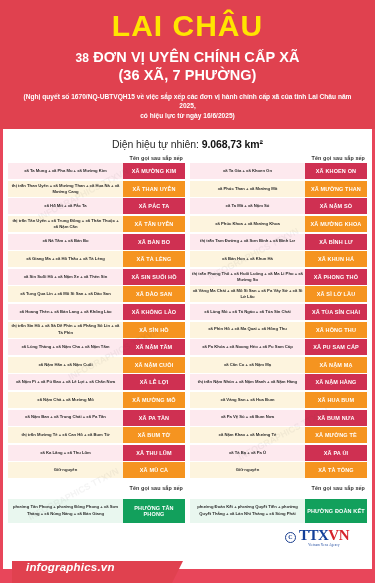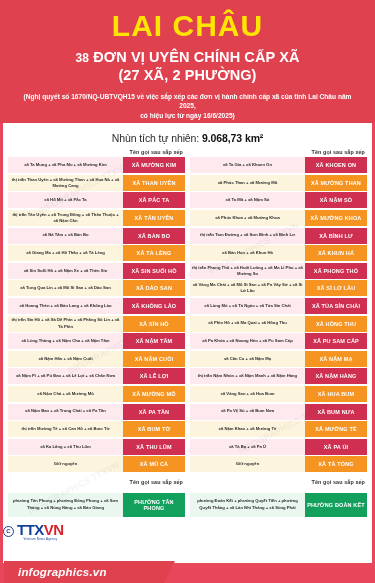--- a/index.html
+++ b/index.html
@@ -10,21 +10,21 @@
     -webkit-font-smoothing:antialiased;
   }
   #page{
     position:relative;width:375px;height:583px;
     background:#e8465a;
     box-sizing:border-box;
   }
   
   .header{
     background:#e0414f;
-    padding:6px 10px 3px;
+    padding:6px 10px 9px;
     text-align:center;
     color:#ffffff;
   }
   .title{
     font-size:30px;font-weight:bold;color:#ffe500;
     letter-spacing:1px;line-height:1.05;margin:4px 0 6px;
   }
   .subtitle{
     font-size:14.5px;font-weight:bold;color:#ffffff;
     line-height:1.28;letter-spacing:.1px;
@@ -106,39 +106,39 @@
     width:62px;flex:none;
     display:flex;align-items:center;justify-content:center;
     text-align:center;
     font-size:5.5px;font-weight:bold;color:#ffffff;
     background:#12a05c;padding:1px;
     box-sizing:border-box;
     letter-spacing:.15px;
   }
   
   .logo-wrap{
-    display:flex;align-items:center;
-    gap:3px;padding:5px 23px 0 0;
+    display:flex;align-items:center;justify-content:flex-end;
+    gap:3px;padding:5px 23px 0 0;font-family:Liberation Serif, serif;
   }
   .copy{
     width:9px;height:9px;border:1px solid #1b3f8f;border-radius:50%;
     font-size:6px;line-height:8px;text-align:center;color:#1b3f8f;font-weight:bold;
   }
   .ttx{font-size:15px;font-weight:bold;letter-spacing:-.5px;line-height:1;}
   .ttx .b{color:#13409a;}
   .ttx .r{color:#d6232c;}
   .ttx-sub{font-size:3px;color:#13409a;text-align:center;letter-spacing:.2px;}
   
   .bottom{
     position:absolute;left:0;bottom:0;width:375px;height:22px;
   }
   .bottom .tab{
-    position:absolute;left:4px;top:0;height:22px;width:160px;
+    position:absolute;left:12px;top:0;height:22px;width:160px;
     background:#e0414f;
-    display:flex;align-items:center;
+    display:flex;
     padding-left:14px;box-sizing:border-box;
   }
   .bottom .tab:after{
     content:"";position:absolute;right:-11px;top:0;
     border-top:22px solid #e0414f;border-right:11px solid transparent;
   }
   .brand{
     font-size:11.5px;font-style:italic;font-weight:bold;color:#ffffff;
     letter-spacing:.2px;
   }
@@ -156,41 +156,41 @@
 
 <div id="page">
 
   <div class="header">
     <div class="title">LAI CHÂU</div>
     <div class="subtitle">
       <span>
         <span class="big">38</span>
         <span>ĐƠN VỊ UYÊN CHÍNH CẤP XÃ</span>
       </span><br>
-      <span>(27 XÃ, 2 PHƯỜNG)</span>
+      <span>(36 XÃ, 7 PHƯỜNG)</span>
     </div>
     <div class="note">
       <span>(Nghị quyết số 1670/NQ-UBTVQH15 về việc sắp xếp các đơn vị hành chính cấp xã của tỉnh Lai Châu năm 2025,</span><br>
       <span>có hiệu lực từ ngày 16/6/2025)</span>
     </div>
   </div>
 
   <div class="panel">
 
     <div class="wm">
       <span style="left:30px;top:60px;">INFOGRAPHICS TTXVN</span>
       <span style="left:200px;top:120px;">INFOGRAPHICS TTXVN</span>
       <span style="left:60px;top:220px;">INFOGRAPHICS TTXVN</span>
       <span style="left:230px;top:300px;">INFOGRAPHICS TTXVN</span>
       <span style="left:20px;top:360px;">INFOGRAPHICS TTXVN</span>
     </div>
 
     <div class="stats">
       <div class="stat">
-        <span>Nhùn tích tự nhiên:</span>
+        <span>Diện hiệu tự nhiên:</span>
         <b>9.068,73 km²</b>
       </div>
     </div>
 
     <div class="cols">
       <div class="col">
         <div class="col-head">Tên gọi sau sắp xếp</div>
         <div id="left-rows">
             <div class="row pink">
               <div class="left">xã Ta Mung + xã Pha Mu + xã Mường Kim</div>

